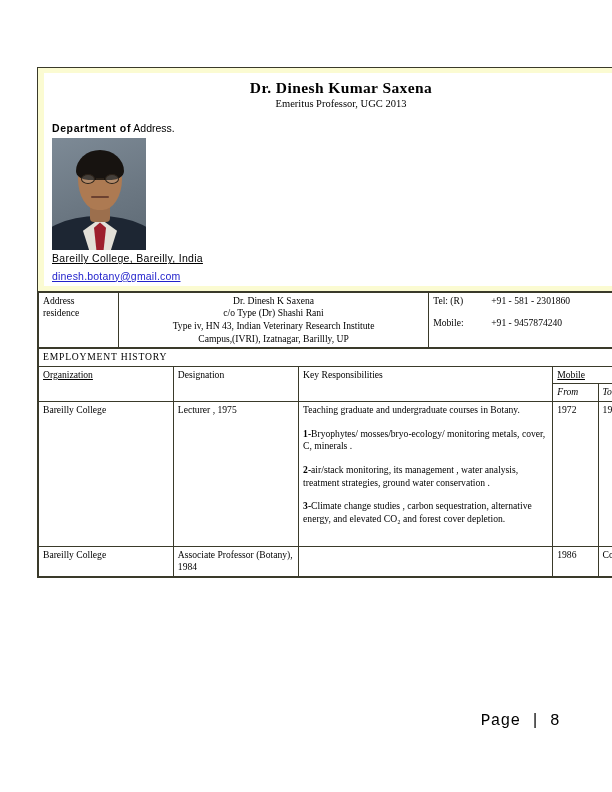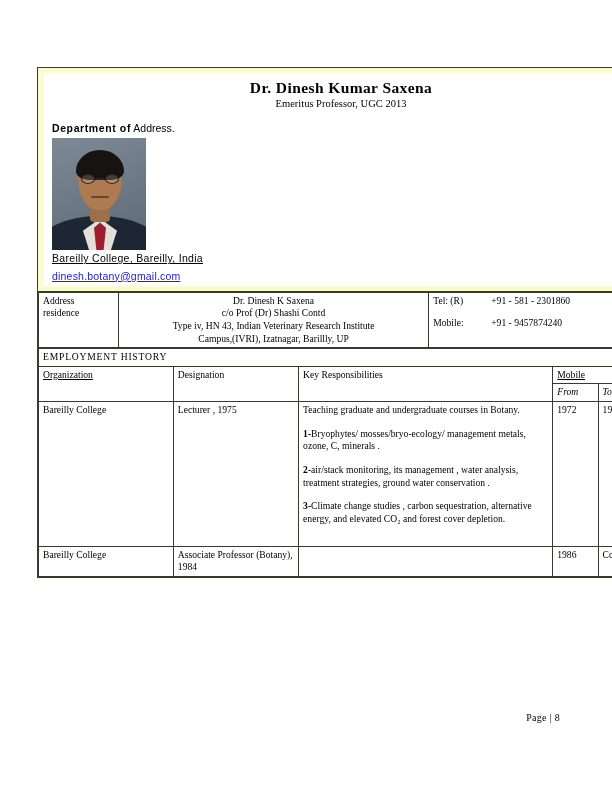--- a/index.html
+++ b/index.html
@@ -251,22 +251,22 @@
     padding: 3px 3px;
   }
 
   
   #footer {
     position: absolute;
     left: 51px;
     top: 712px;
     width: 509px;
     text-align: right;
-    font-family: Liberation Serif, serif;
-    font-size: 10px;
+    font-family: Liberation Mono, monospace;
+    font-size: 16px;
     letter-spacing: 0.3px;
     color: #000;
   }
 </style>
 </head>
 <body>
 
 <div id="page">
 
   <div id="cv-frame">
@@ -310,21 +310,21 @@
         <col style="width:180px">
       </colgroup>
       <tbody>
         <tr>
           <td class="c-addr-label">
             <div>Address</div>
             <div>residence</div>
           </td>
           <td class="c-addr-body">
             <div>Dr. Dinesh K Saxena</div>
-            <div>c/o Prof (Dr) Shashi Contd</div>
+            <div>c/o Type (Dr) Shashi Rani</div>
             <div>Type iv, HN 43, Indian Veterinary Research Institute</div>
             <div>Campus,(IVRI), Izatnagar,  Barillly, UP</div>
           </td>
           <td class="phones">
             <div class="row">
               <span class="k">Tel: (R)</span>
               <span>+91 - 581 - 2301860</span>
             </div>
             <div class="spacer"></div>
             <div class="row">
@@ -364,21 +364,21 @@
         </tr>
 
         <tr>
           <td class="org">Bareilly College</td>
           <td class="desig">Lecturer , 1975</td>
           <td class="resp">
             <p>
               <b></b><span>Teaching graduate and undergraduate courses in Botany.</span>
             </p>
             <p>
-              <b>1-</b><span>Bryophytes/ mosses/bryo-ecology/ management metals, ozone, C, minerals .</span>
+              <b>1-</b><span>Bryophytes/ mosses/bryo-ecology/ monitoring metals, cover, C, minerals .</span>
             </p>
             <p>
               <b>2-</b><span>air/stack monitoring,  its management , water analysis, treatment strategies, ground water conservation .</span>
             </p>
             <p>
               <b>3-</b><span>Climate change studies , carbon sequestration, alternative energy, and elevated CO₂ and forest cover depletion.</span>
             </p>
           </td>
           <td class="date">1972</td>
           <td class="date">1986</td>

